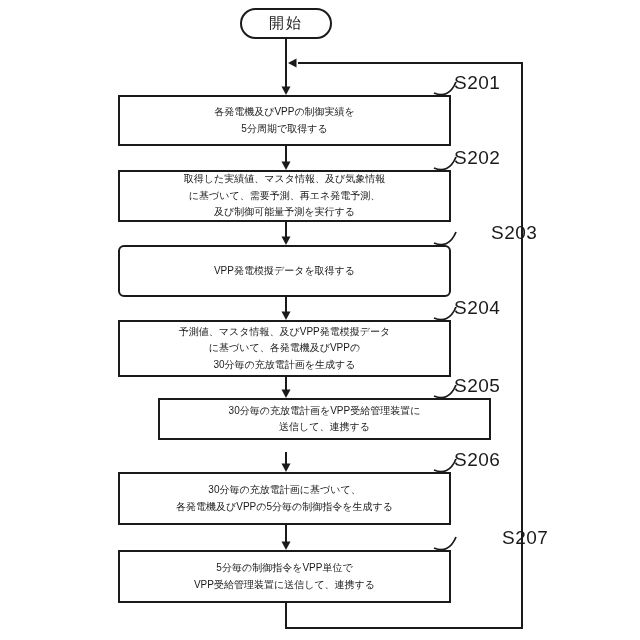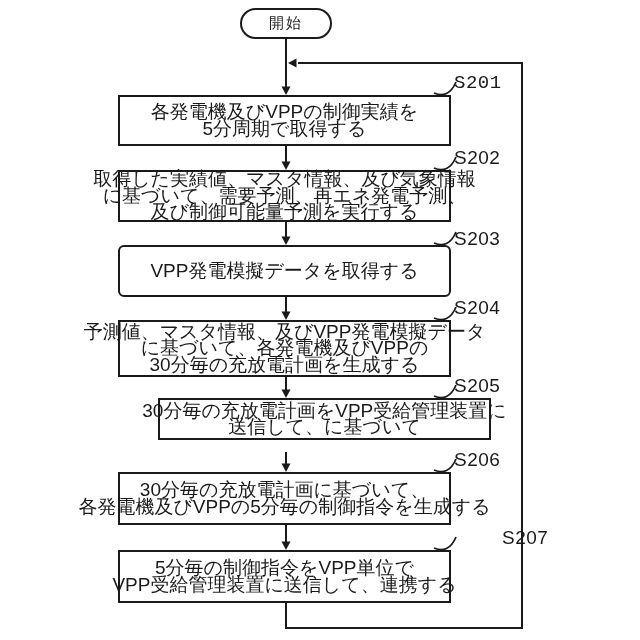--- a/index.html
+++ b/index.html
@@ -38,21 +38,21 @@
     position: absolute;
     left: 118px;
     width: 333px;
     border: 2px solid var(--line);
     background: var(--bg);
     display: flex;
     flex-direction: column;
     align-items: center;
     justify-content: center;
     text-align: center;
-    font-size: 19px;
+    font-size: 10px;
     line-height: 16.5px;
     color: var(--line);
   }
   .step .txt-line { display: block; white-space: nowrap; }
   .step-id {
     position: absolute;
     left: 454px;
     width: 60px;
     height: 20px;
     font-size: 19px;
@@ -122,34 +122,34 @@
   </div>
 
   <div class="step" style="top:320px; height:57px;">
     <span class="txt-line">予測値、マスタ情報、及びVPP発電模擬データ</span>
     <span class="txt-line">に基づいて、各発電機及びVPPの</span>
     <span class="txt-line">30分毎の充放電計画を生成する</span>
   </div>
 
   <div class="step" style="top:398px; height:42px;margin-left:40px;">
     <span class="txt-line">30分毎の充放電計画をVPP受給管理装置に</span>
-    <span class="txt-line">送信して、に基づいて</span>
+    <span class="txt-line">送信して、連携する</span>
   </div>
 
   <div class="step" style="top:472px; height:53px;">
     <span class="txt-line">30分毎の充放電計画に基づいて、</span>
     <span class="txt-line">各発電機及びVPPの5分毎の制御指令を生成する</span>
   </div>
 
   <div class="step" style="top:550px; height:53px;">
     <span class="txt-line">5分毎の制御指令をVPP単位で</span>
     <span class="txt-line">VPP受給管理装置に送信して、連携する</span>
   </div>
 
-  <div class="step-id" style="top:72px;font-family:Liberation Mono, monospace;">S201</div>
+  <div class="step-id" style="top:72px;">S201</div>
   <div class="step-id" style="top:147px;">S202</div>
-  <div class="step-id" style="top:228px;">S203</div>
+  <div class="step-id" style="top:222px;margin-left:37px;">S203</div>
   <div class="step-id" style="top:297px;">S204</div>
   <div class="step-id" style="top:375px;">S205</div>
   <div class="step-id" style="top:449px;">S206</div>
   <div class="step-id" style="top:527px;margin-left:48px;">S207</div>
 
 </div>
 
 </body></html>

